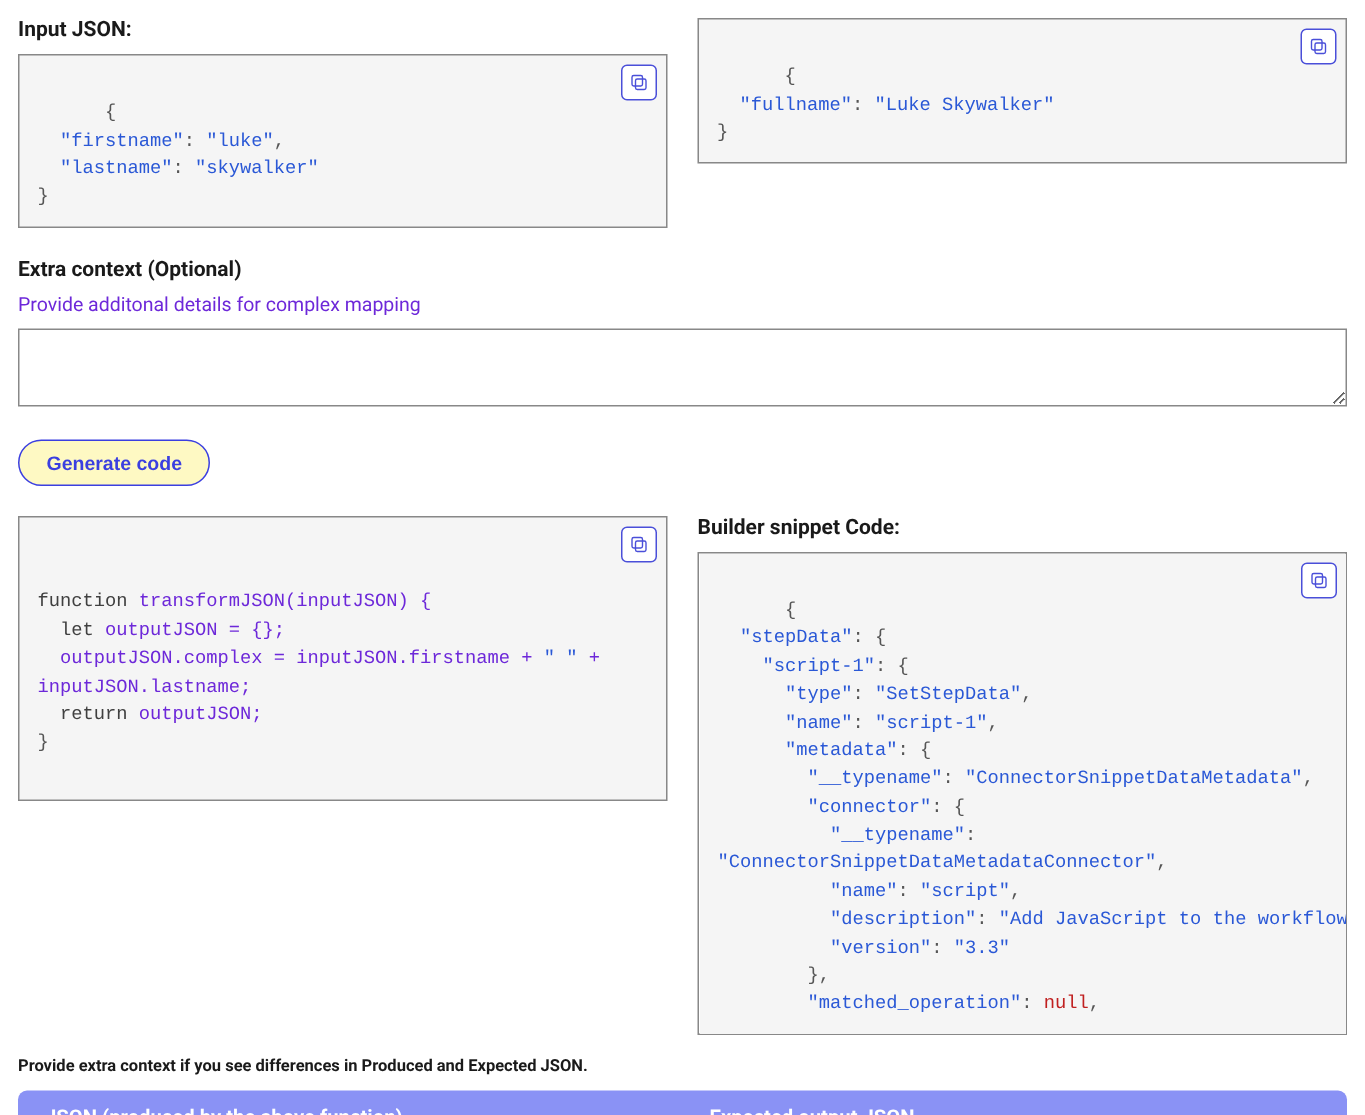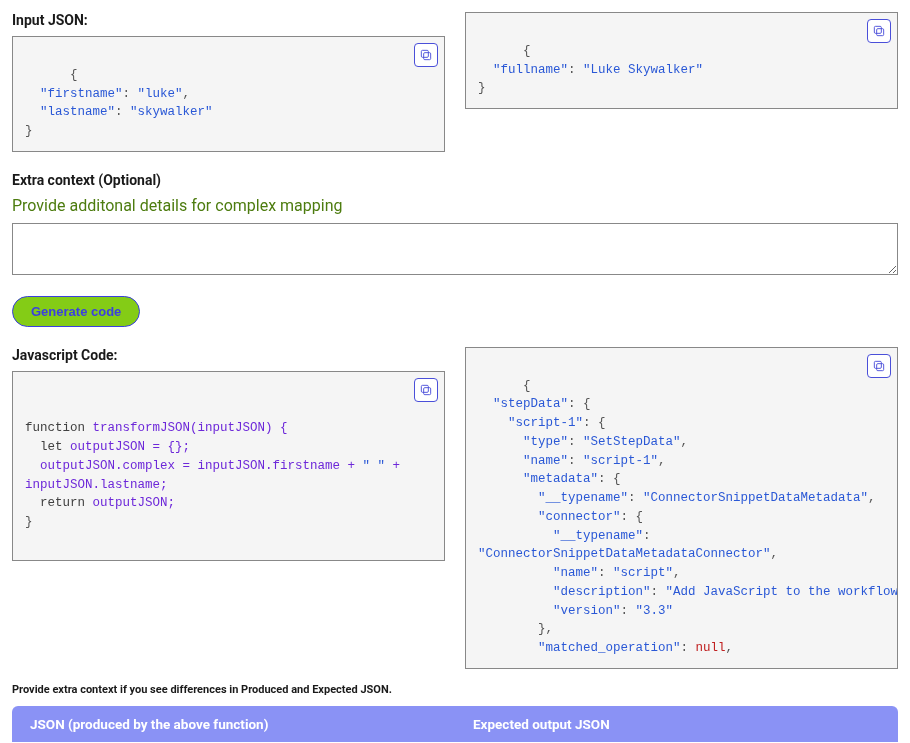--- a/index.html
+++ b/index.html
@@ -39,35 +39,35 @@
     height: 24px;
     border: 1px solid #4a4fd9;
     border-radius: 4px;
     background: #fff;
     display: flex;
     align-items: center;
     justify-content: center;
     cursor: pointer;
   }
   .copy-btn svg { width: 14px; height: 14px; stroke: #4a4fd9; fill: none; stroke-width: 1.6; }
-  .subtext { font-size: 16px; color: #4d7c0f; margin: 4px 0 8px 0; }
+  .subtext { font-size: 13px; color: #6d28d9; margin: 4px 0 8px 0; }
   .context-area {
     width: 100%;
     border: 1px solid #888;
     min-height: 52px;
     resize: vertical;
     padding: 6px;
     font-family: inherit;
     font-size: 13px;
   }
   .gen-btn {
     margin-top: 18px;
     border: 1.5px solid #3b3fe0;
     color: #3b3fe0;
-    background: #84cc16;
+    background: #fef9c3;
     border-radius: 18px;
     padding: 7px 18px;
     font-size: 13px;
     font-weight: 600;
     cursor: pointer;
   }
   .spacer-md { height: 20px; }
   
   .tk-kw { color: #404040; }
   .tk-fn { color: #6d28d9; }
@@ -129,36 +129,36 @@
 <div class="subtext">Provide additonal details for complex mapping</div>
 <textarea class="context-area" style=""></textarea>
 
 <button class="gen-btn">Generate code</button>
 
 <div class="spacer-md"></div>
 
 
 <div class="row">
   <div class="col">
-    <div class="section-label">Javascript Code:</div>
     <div class="code-box tall">
       <div class="copy-btn">
         <svg viewBox="0 0 24 24">
             <rect x="8" y="8" width="12" height="12" rx="2"></rect>
             <rect x="4" y="4" width="12" height="12" rx="2"></rect>
           </svg>
       </div>
 <span class="tk-kw">function</span> <span class="tk-fn">transformJSON</span><span class="tk-plain">(inputJSON) {</span>
   <span class="tk-kw">let</span><span class="tk-plain"> outputJSON = {};</span>
 <span class="tk-plain">  outputJSON.complex = inputJSON.firstname + </span><span class="tk-str">" "</span><span class="tk-plain"> + </span>
 <span class="tk-plain">inputJSON.lastname;</span>
   <span class="tk-kw">return</span><span class="tk-plain"> outputJSON;</span>
 <span class="tk-punc">}</span></div>
   </div>
   <div class="col">
+    <div class="section-label">Builder snippet Code:</div>
     <div class="code-box tall">
       <div class="copy-btn">
         <svg viewBox="0 0 24 24">
             <rect x="8" y="8" width="12" height="12" rx="2"></rect>
             <rect x="4" y="4" width="12" height="12" rx="2"></rect>
           </svg>
       </div><span class="tk-punc">{</span>
   <span class="tk-key">"stepData"</span><span class="tk-punc">: {</span>
     <span class="tk-key">"script-1"</span><span class="tk-punc">: {</span>
       <span class="tk-key">"type"</span><span class="tk-punc">: </span><span class="tk-str">"SetStepData"</span><span class="tk-punc">,</span>

